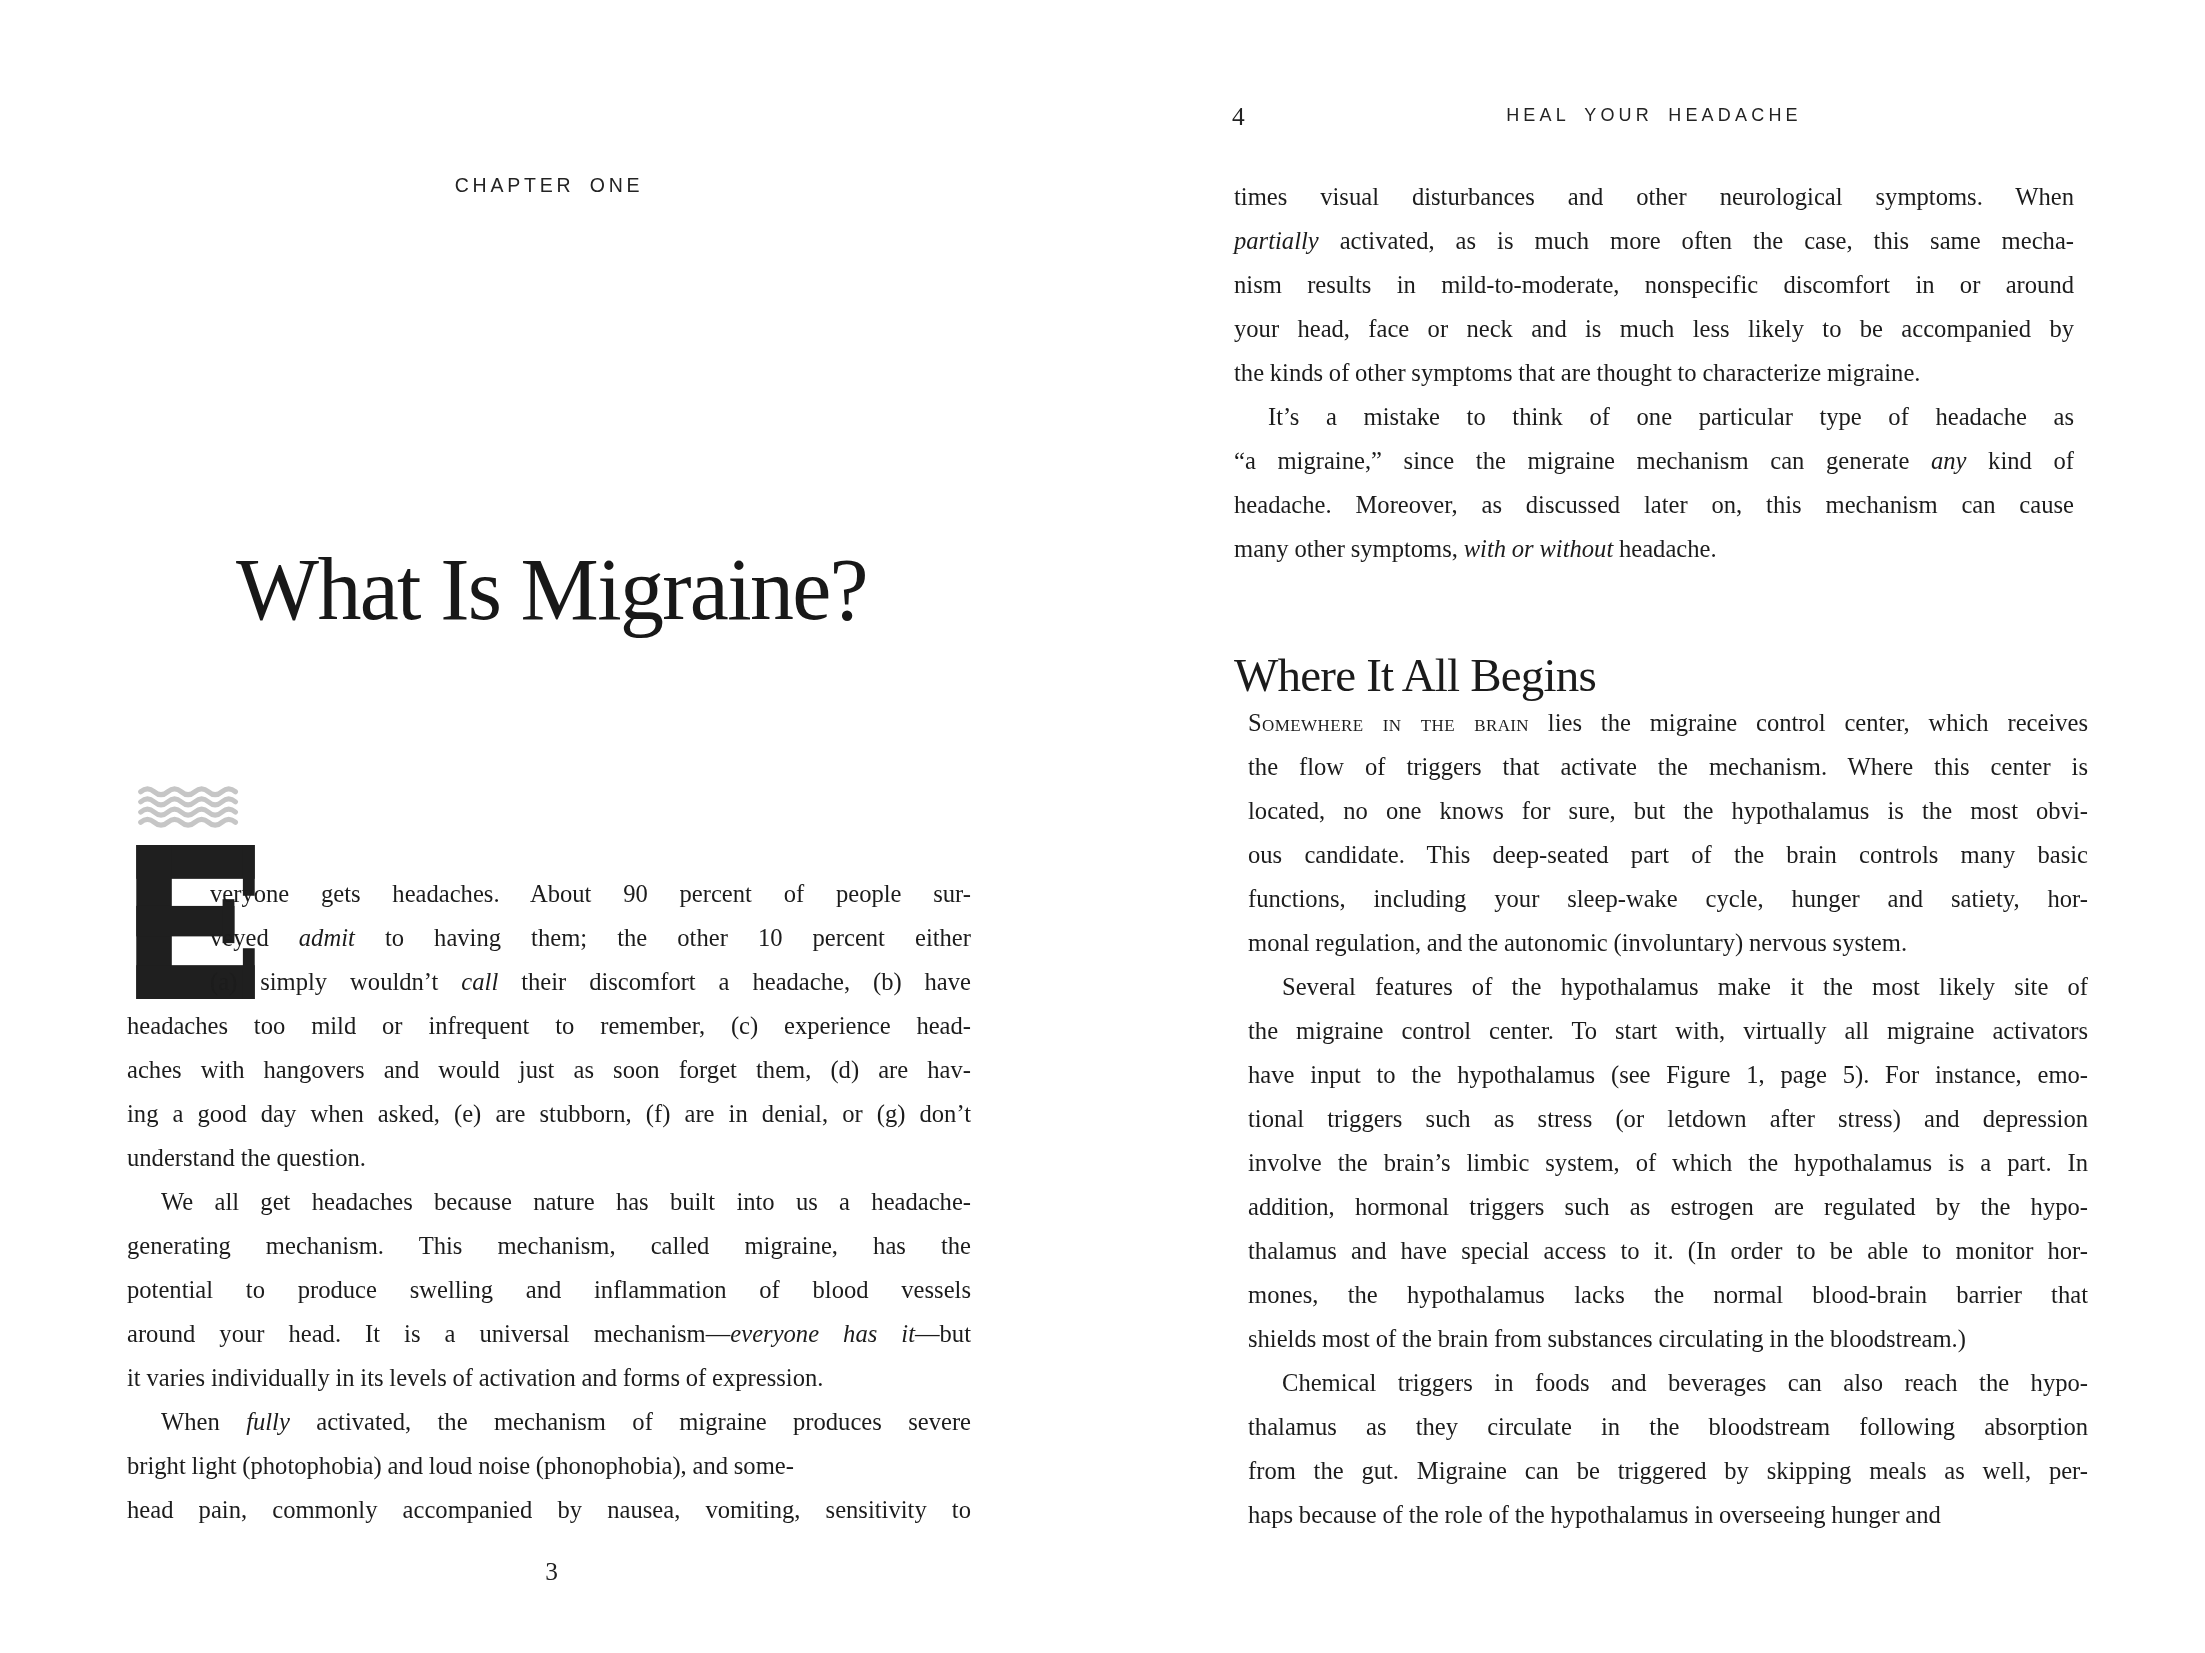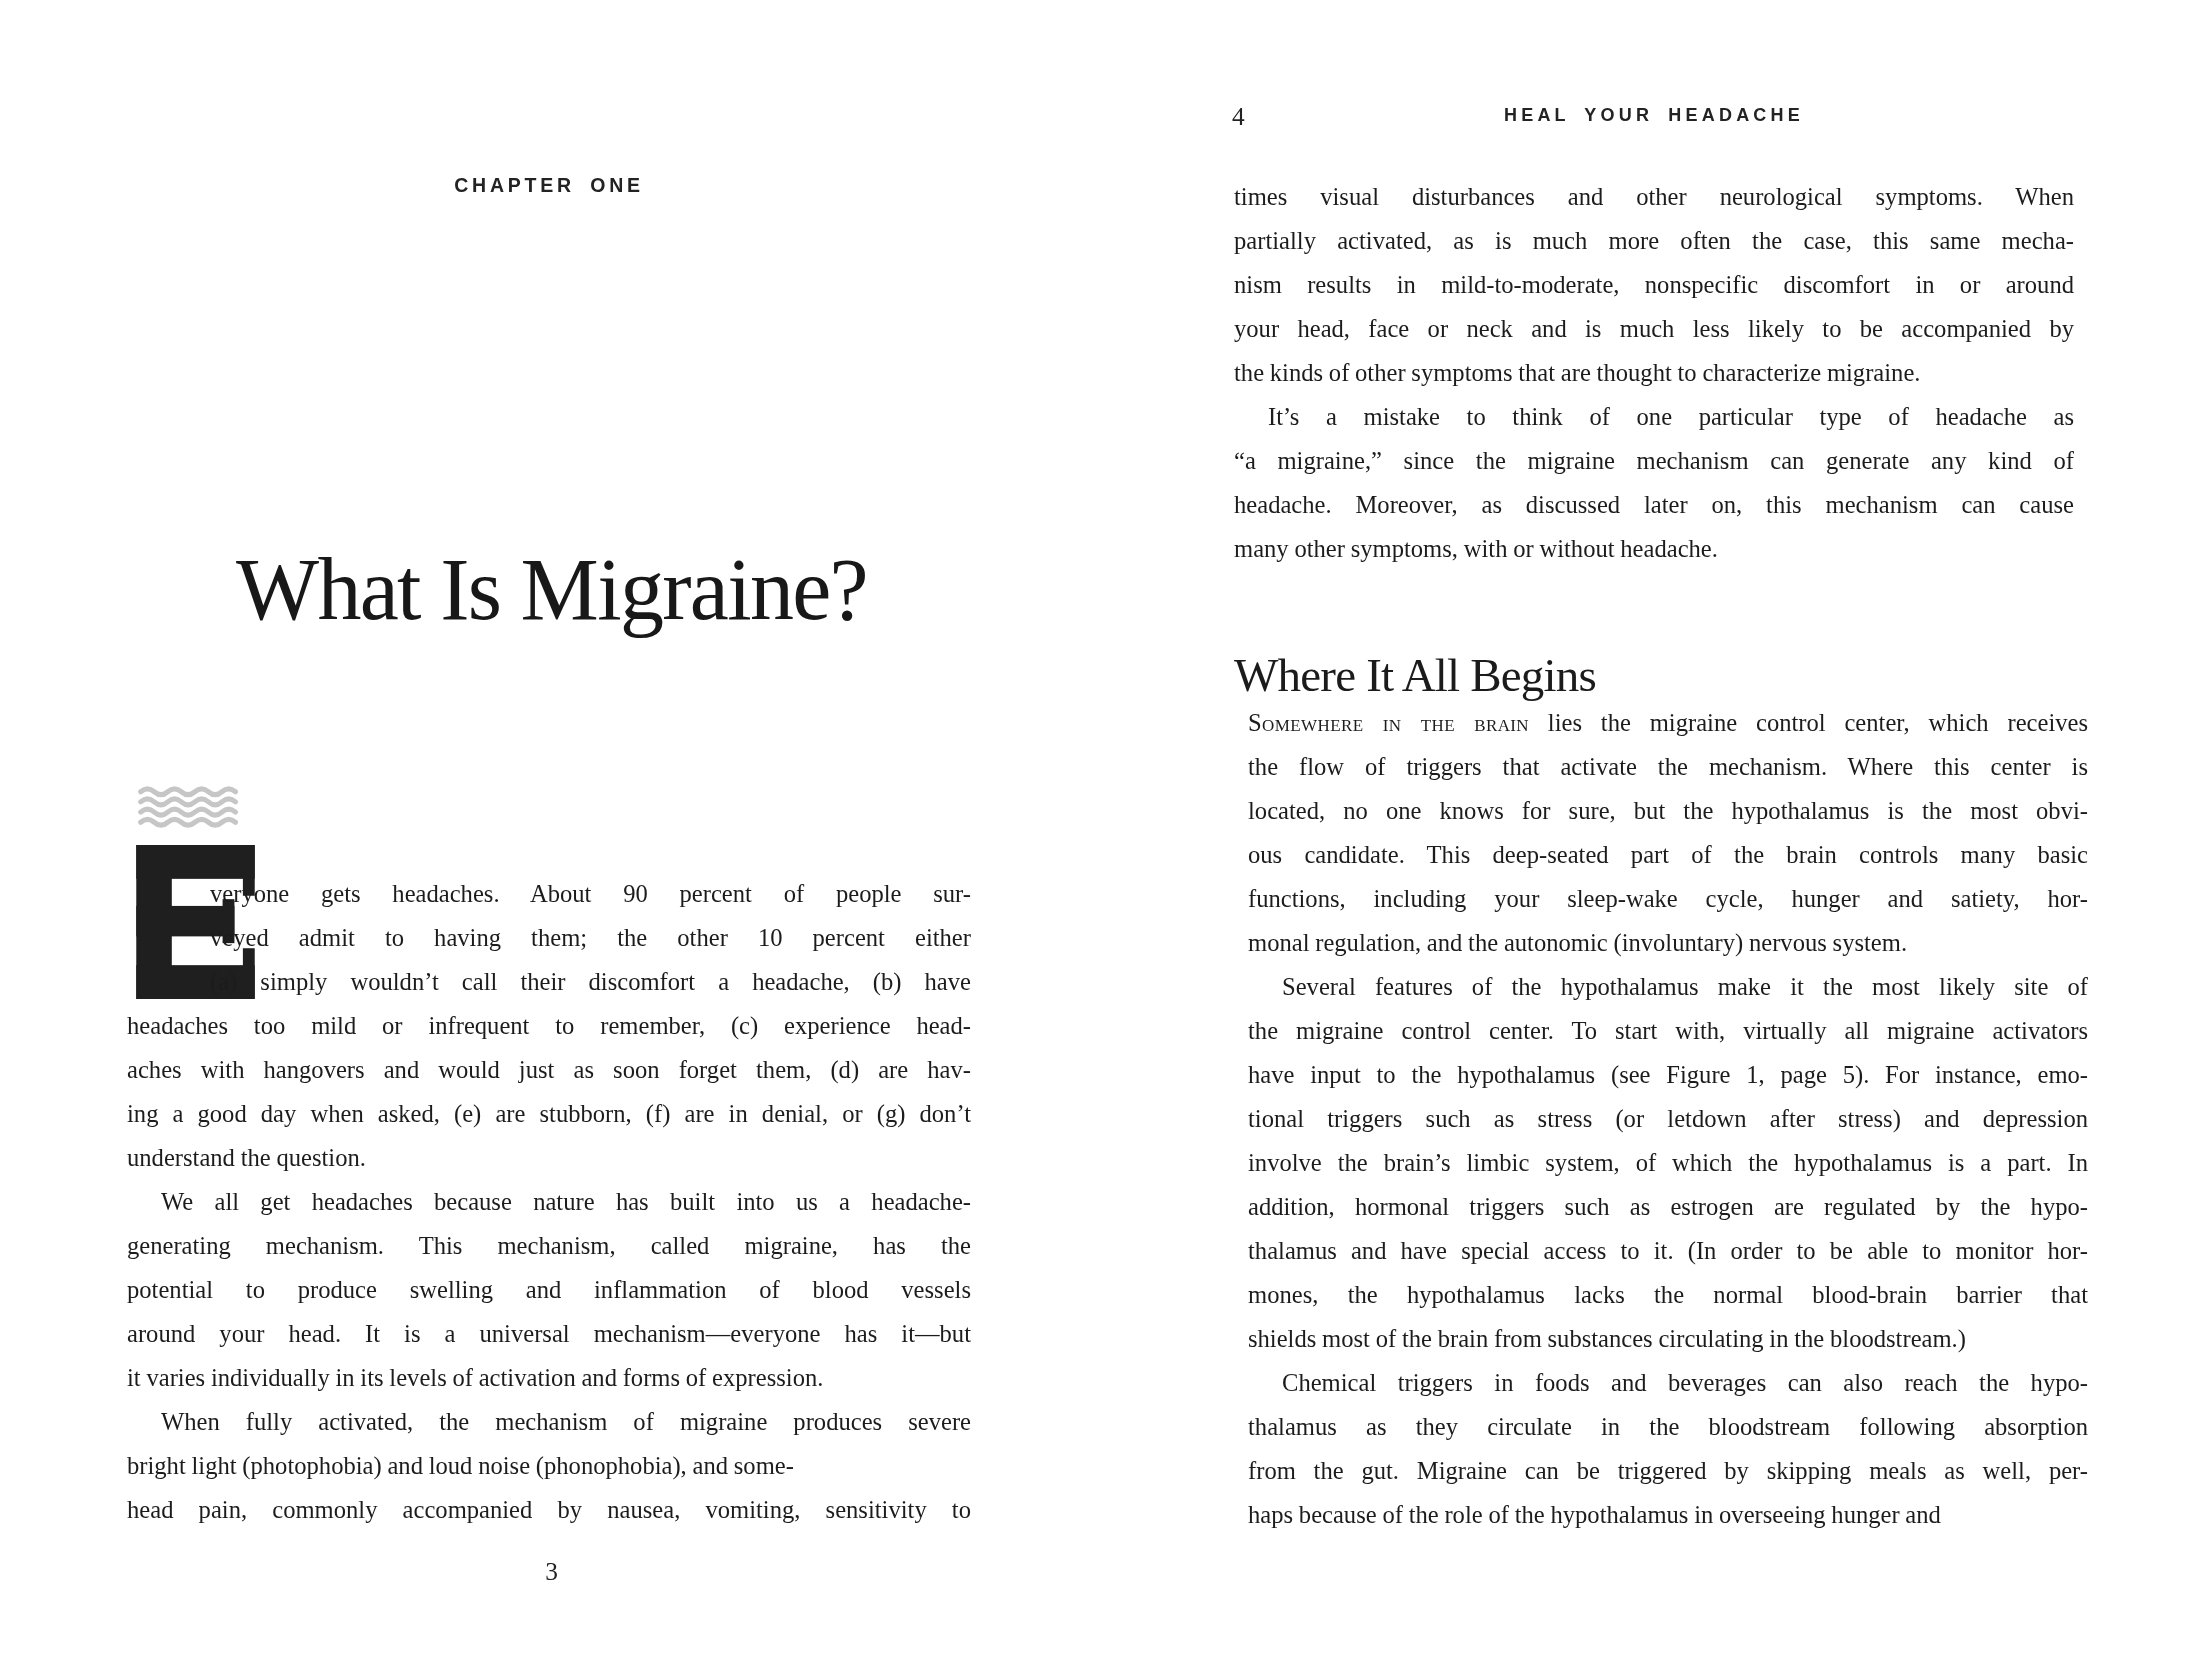--- a/index.html
+++ b/index.html
@@ -11,21 +11,21 @@
     overflow:hidden;
   }
   .page{position:absolute;top:0;height:1654px;width:1103px;}
   #left-page{left:0;}
   #right-page{left:1103px;}
 
   
   .kicker{
     position:absolute;
     font-family:"Liberation Sans",sans-serif;
-    font-weight:700;
+    font-weight:400;
     font-size:19.5px;
     letter-spacing:3.8px;
     word-spacing:6px;
     color:#232323;
     text-align:center;
     white-space:nowrap;
   }
 
   
   .chapter-title{
@@ -64,21 +64,21 @@
   .line{
     display:block;
     height:44px;
     text-align:justify;
     text-align-last:justify;
     white-space:normal;
   }
   .line.last{text-align-last:left;}
   .line.indent{text-indent:34px;}
   .line.beside{margin-left:83px;}
-  .italic{}
+  .italic{font-style:italic;}
   .smallcaps{font-variant:small-caps;letter-spacing:0.4px;}
 
   .page-num{
     position:absolute;
     font-family:"Liberation Serif",serif;
     font-size:25.4px;
     color:#222222;
   }
   #left-folio{top:1557px;left:0;width:1103px;text-align:center;}
   #right-folio{top:102px;left:129px;}

